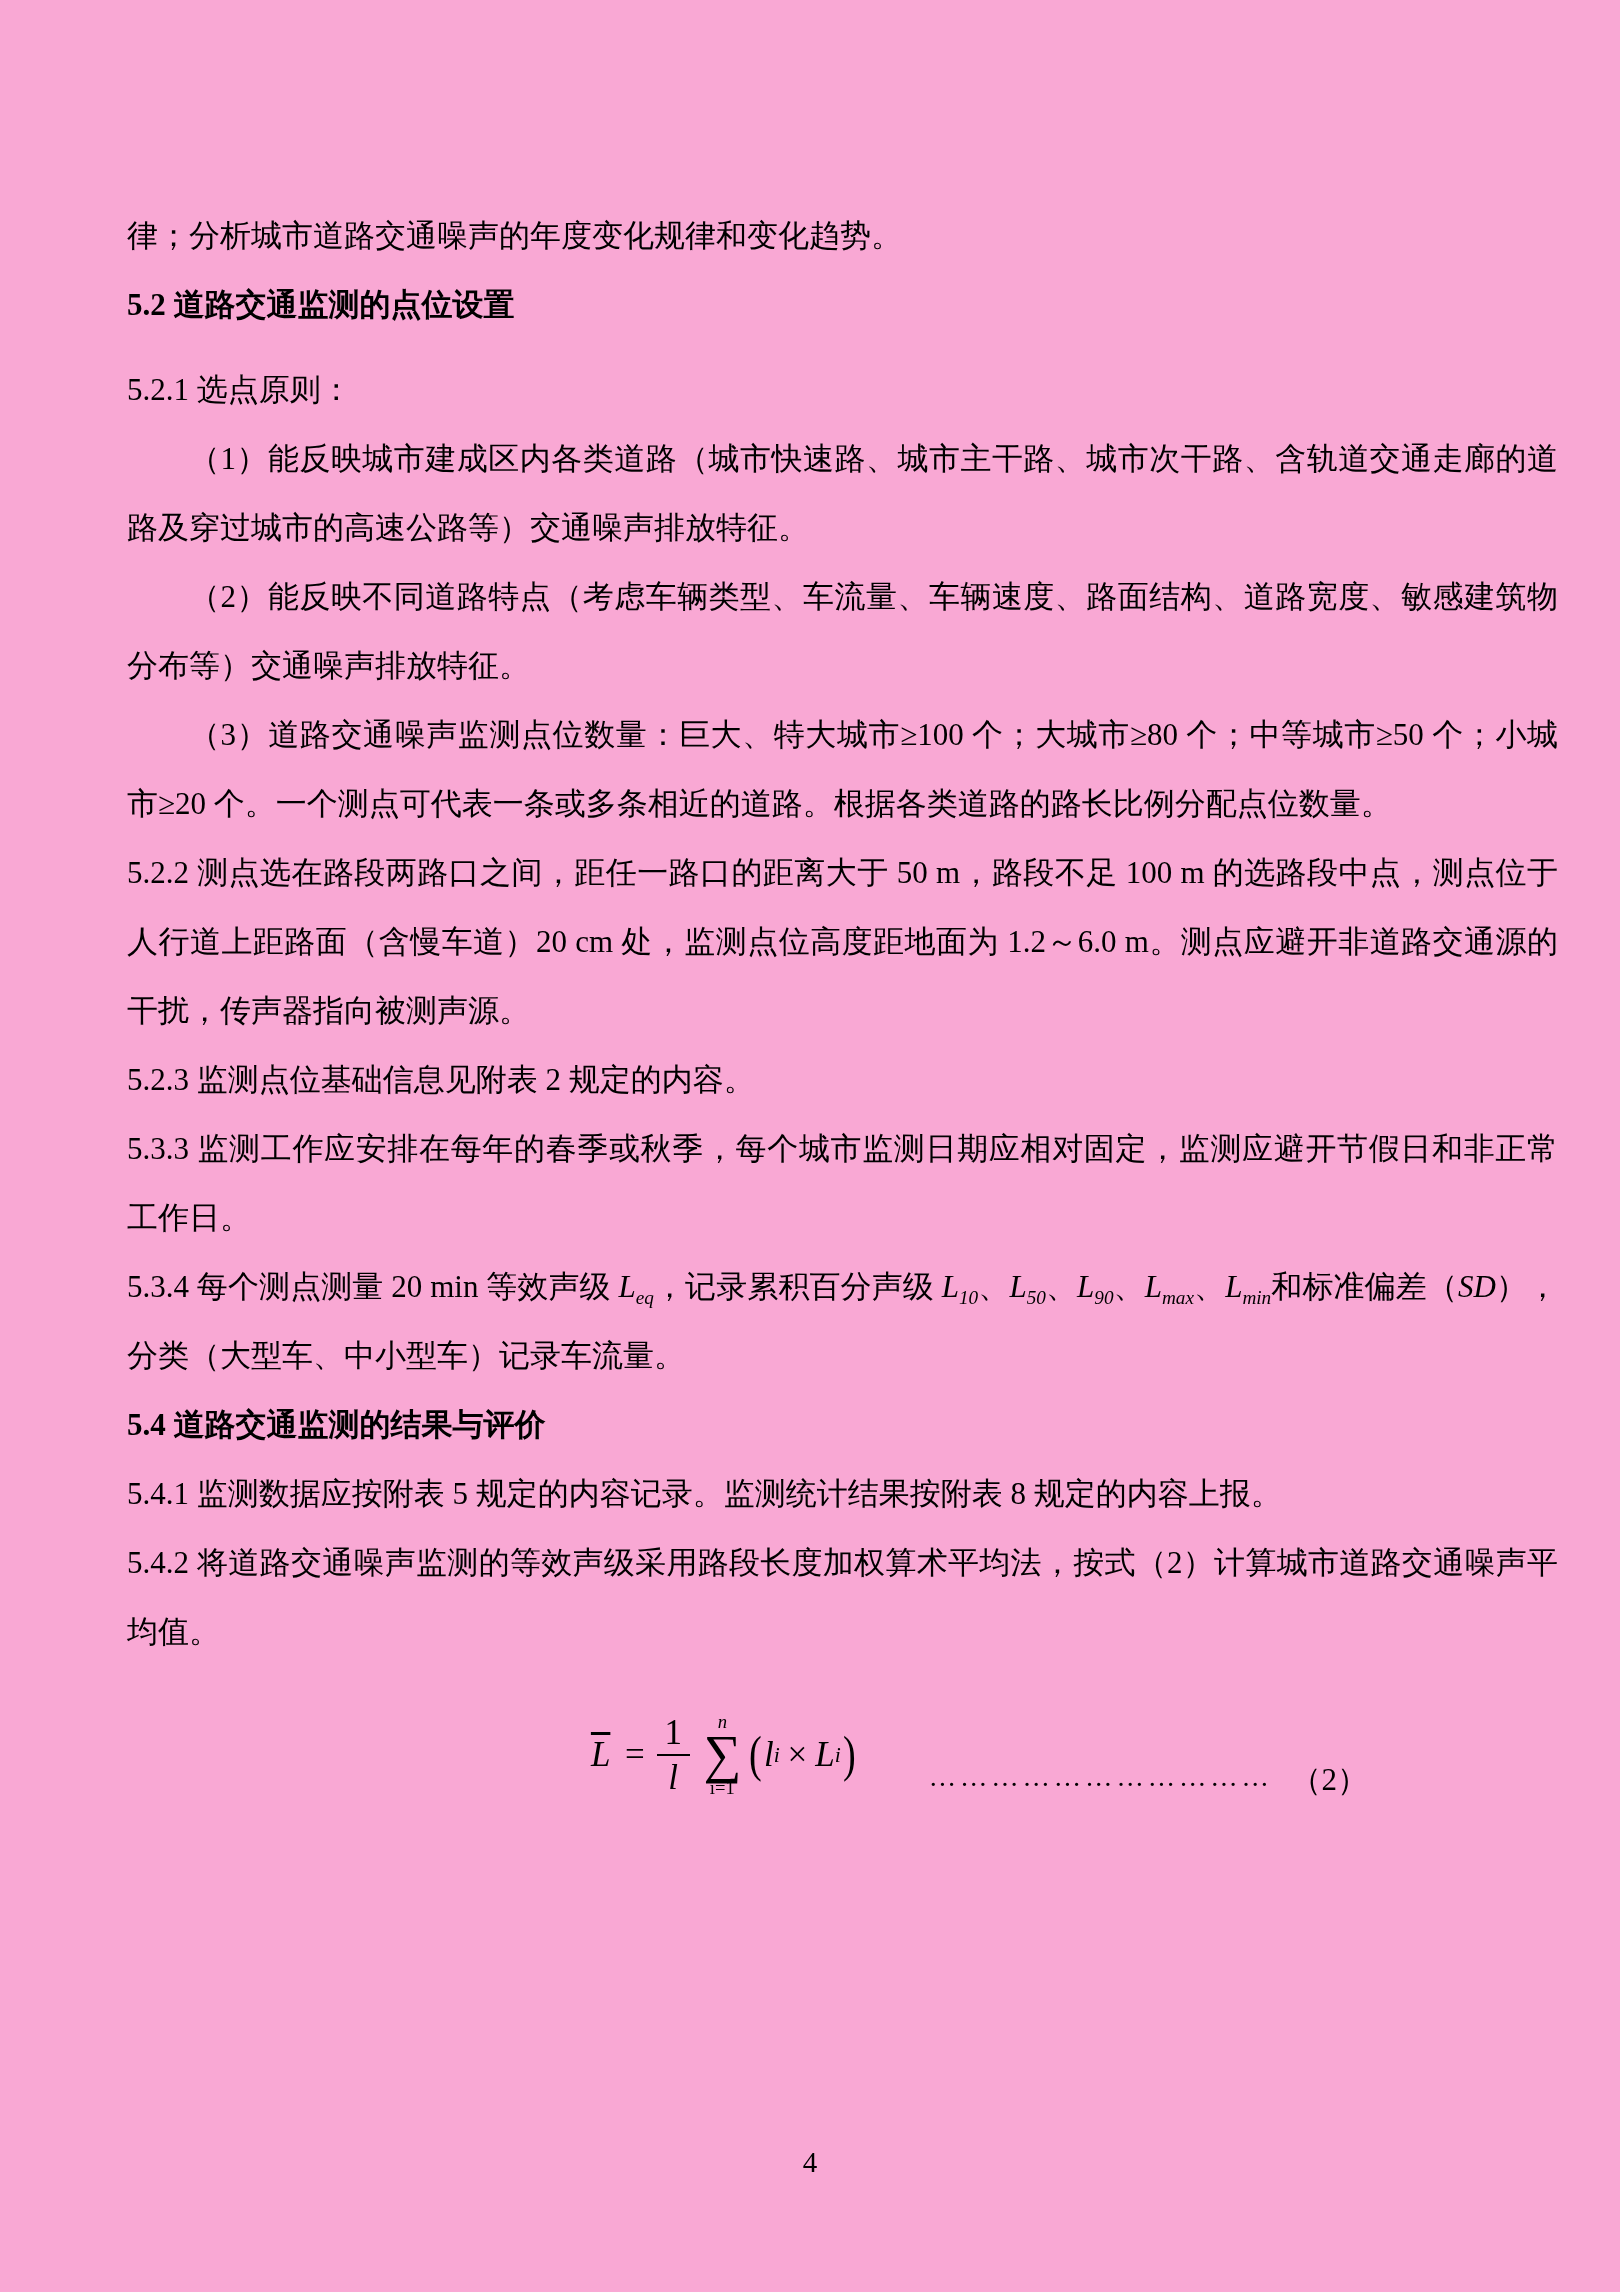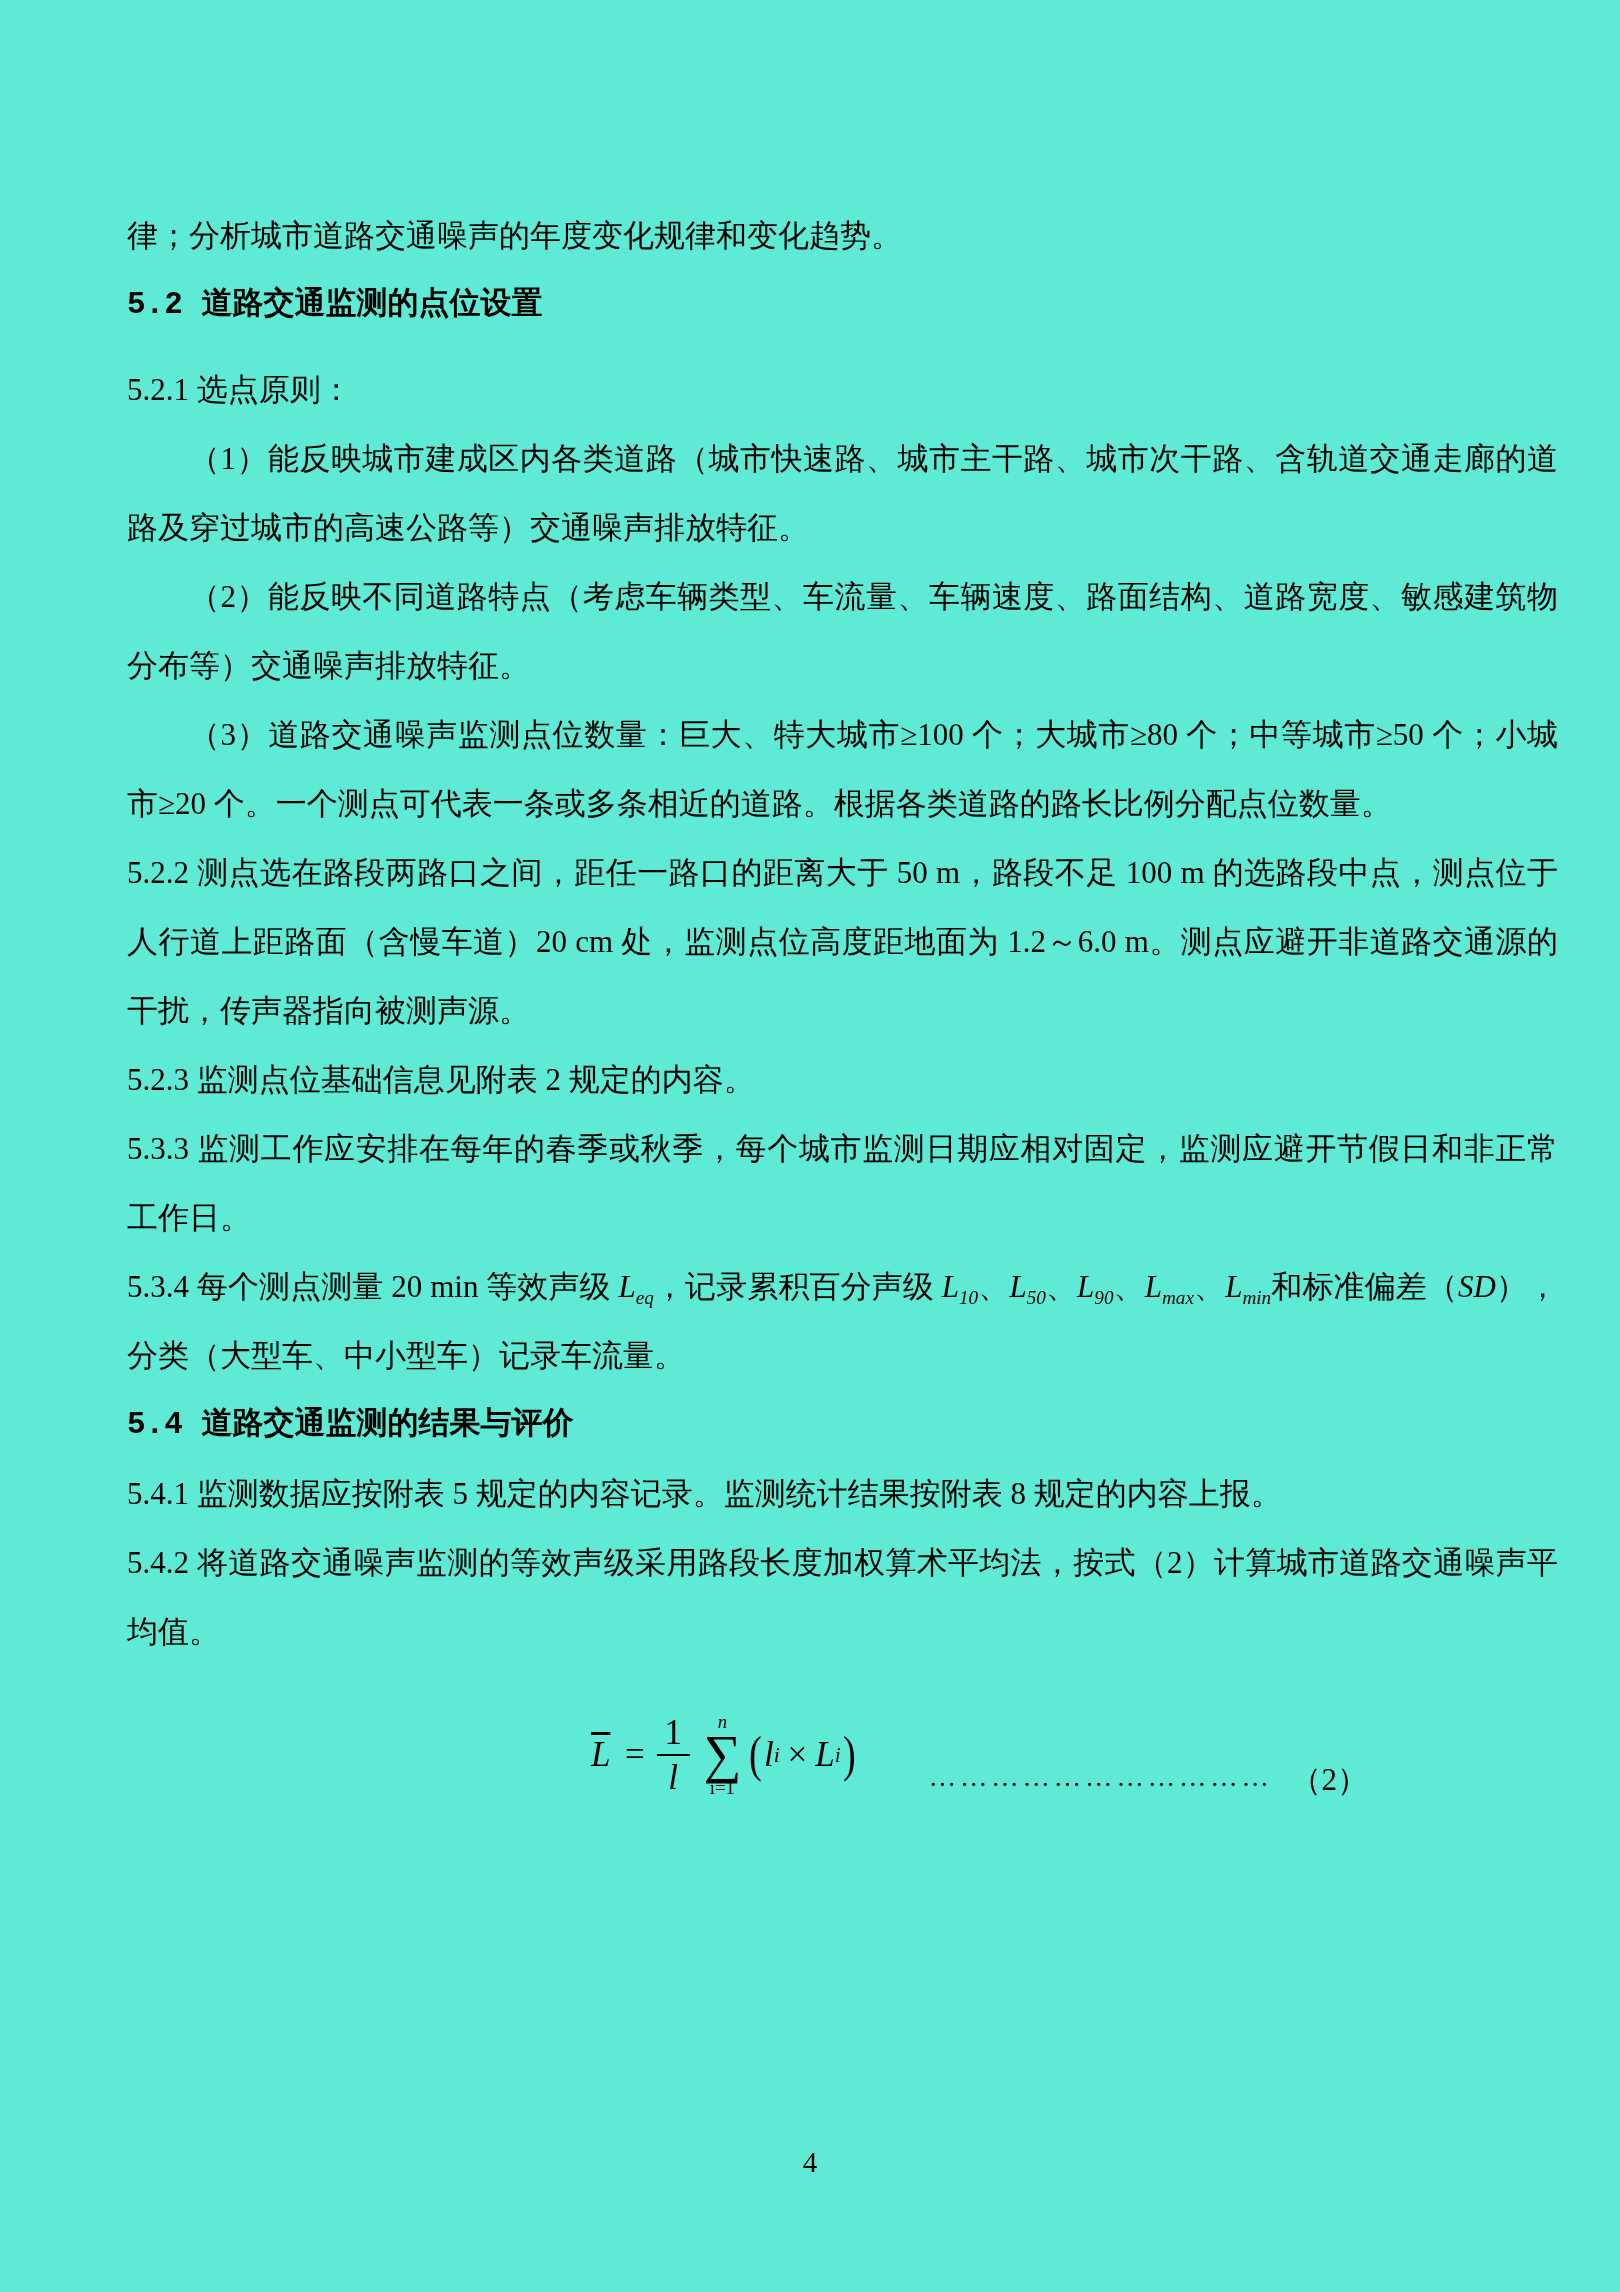--- a/index.html
+++ b/index.html
@@ -1,23 +1,23 @@
 <!DOCTYPE html>
 <html lang="zh"><head>
 <meta charset="utf-8">
 <style>
   html,body{margin:0;padding:0;background:#ffffff;}
   .page{
-    width:1620px;height:2293px;background:#5eead4;color:#000;
+    width:1620px;height:2293px;background:#f9a8d4;color:#000;
     box-sizing:border-box;padding:201px 62px 0 127px;position:relative;
     font-family:"Liberation Serif","DejaVu Serif",serif;
     font-size:31px;
   }
   p{margin:0;line-height:69px;text-align:justify;text-justify:inter-character;}
-  .heading{font-weight:bold;font-family:Liberation Mono, monospace;}
+  .heading{font-weight:bold;}
   .mb{margin-bottom:15.7px;}
   .indent{text-indent:2em;}
   .it{font-style:italic;}
   sub{font-size:0.62em;line-height:0;}
   sub.it{font-style:italic;}
 
   
   .formula-row{
     display:flex;align-items:flex-end;
     margin-top:15.7px;margin-left:461px;height:116px;

